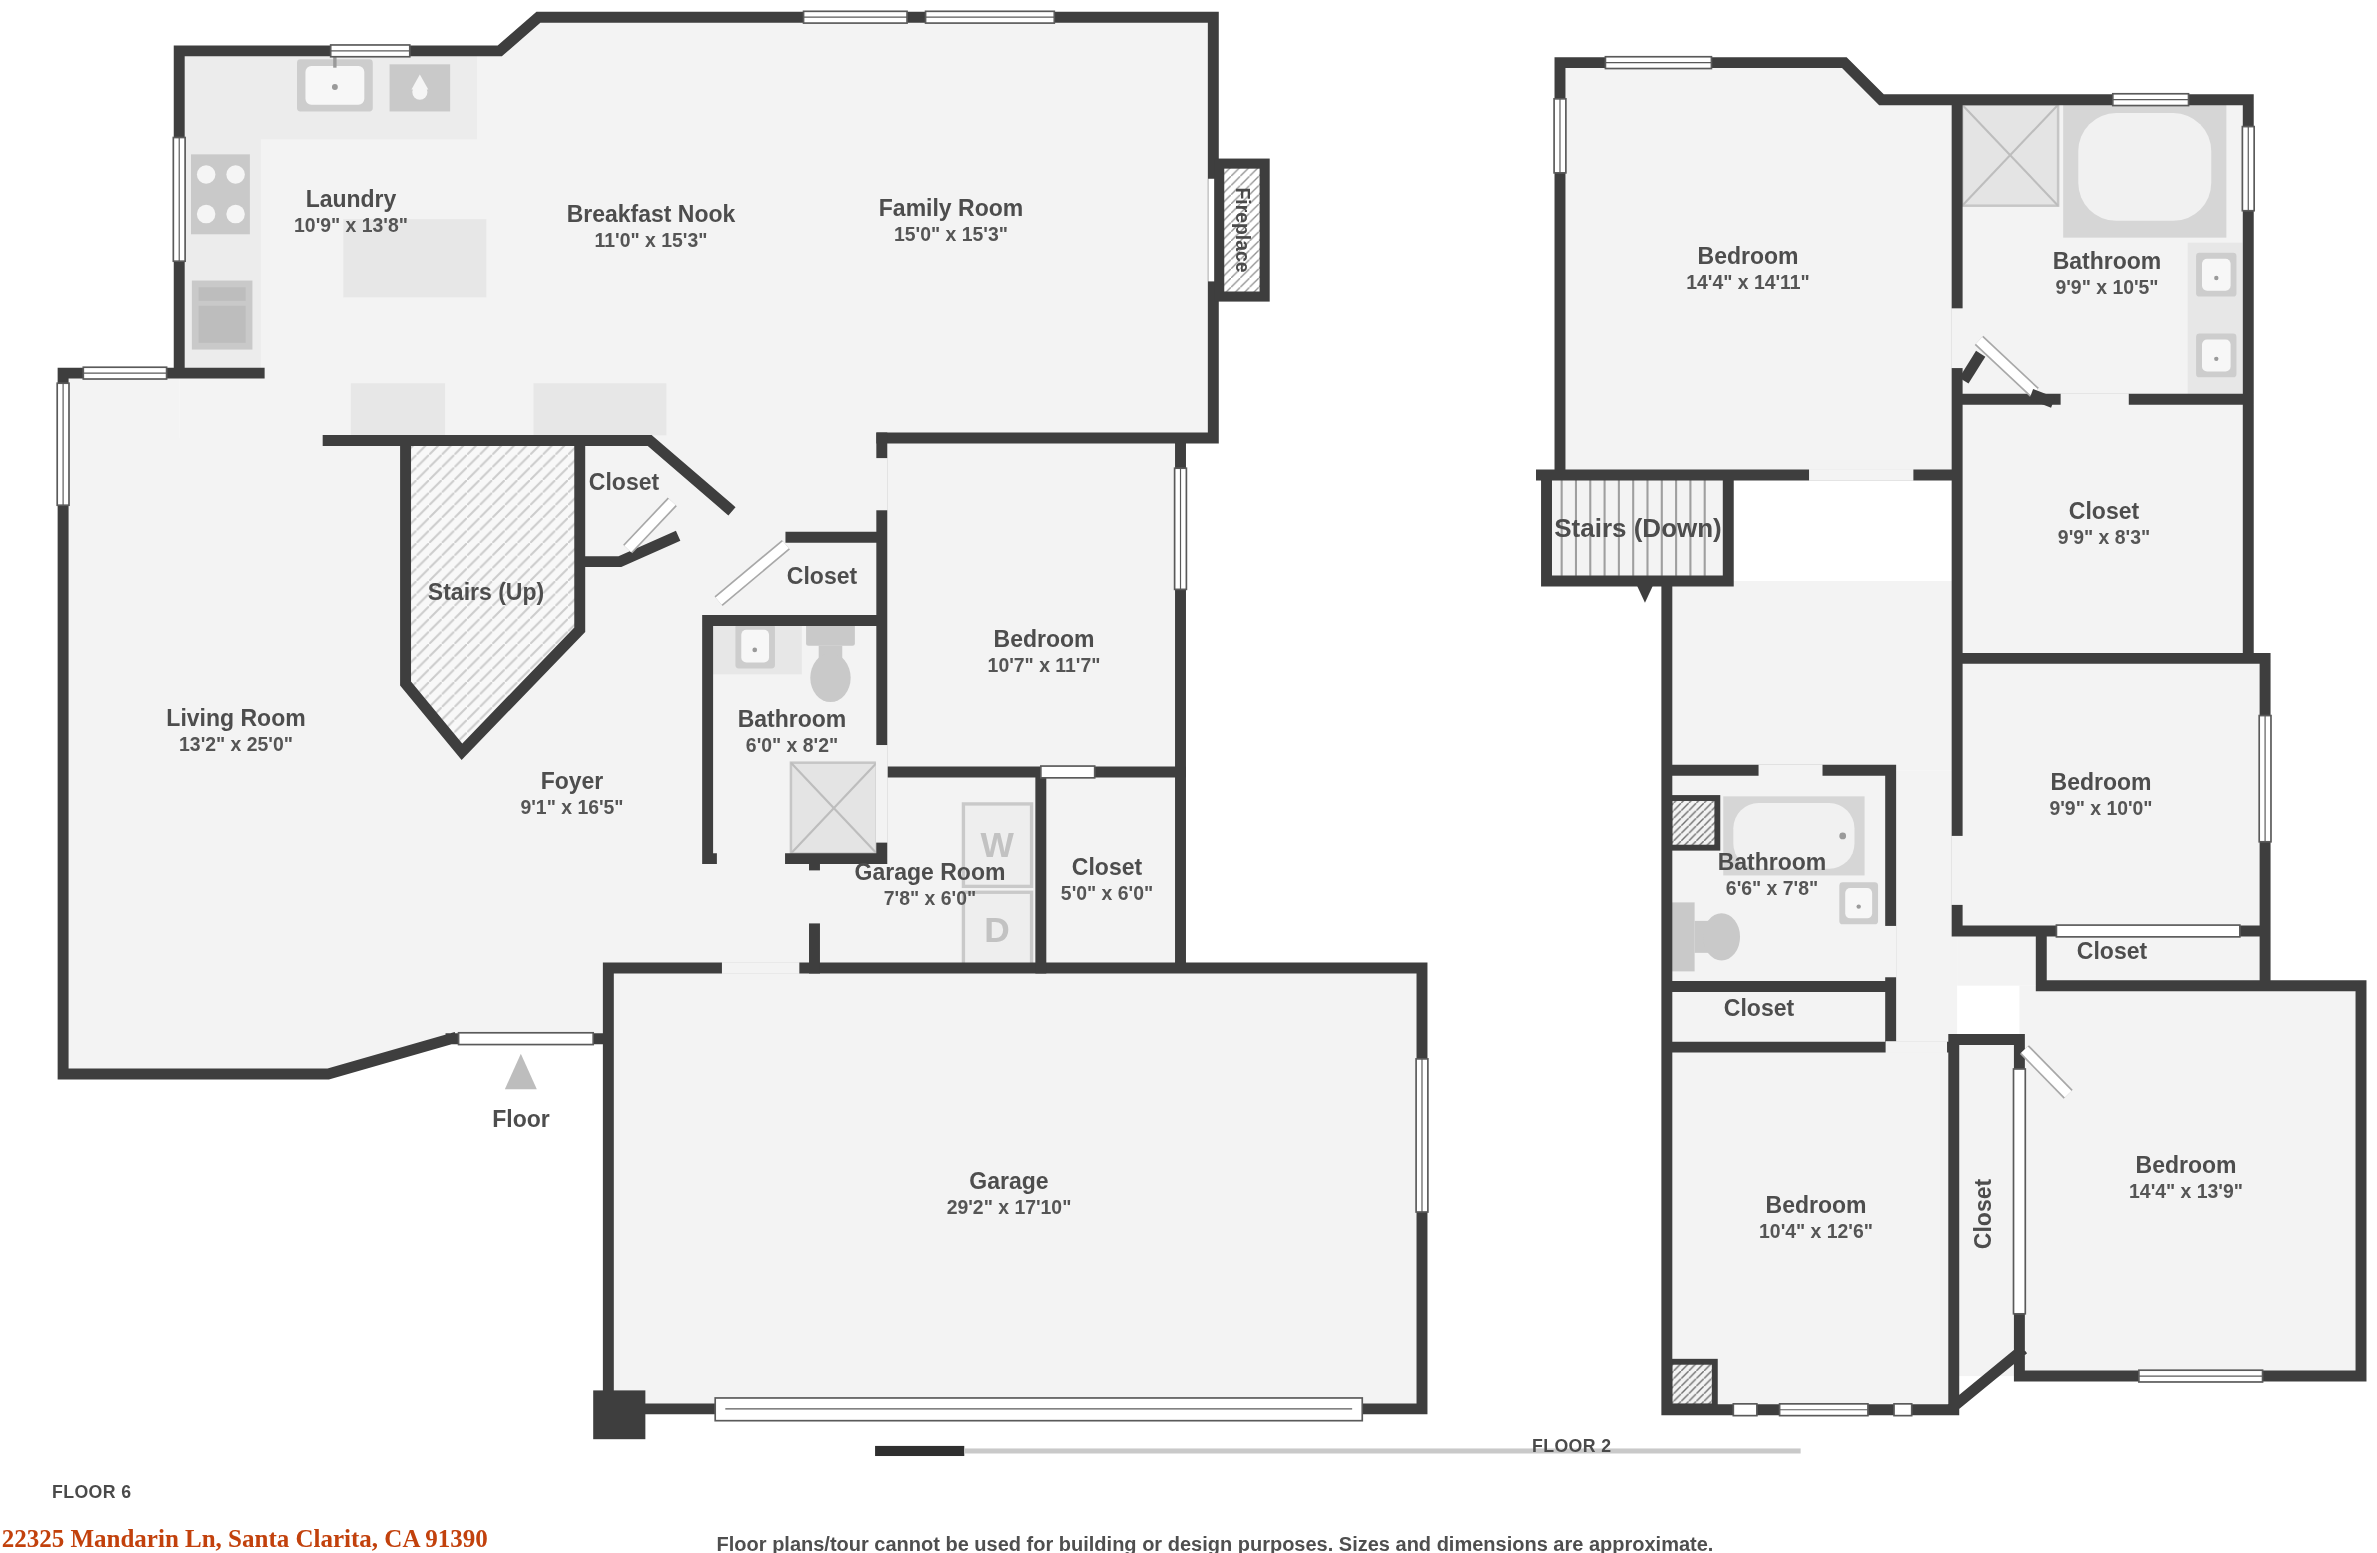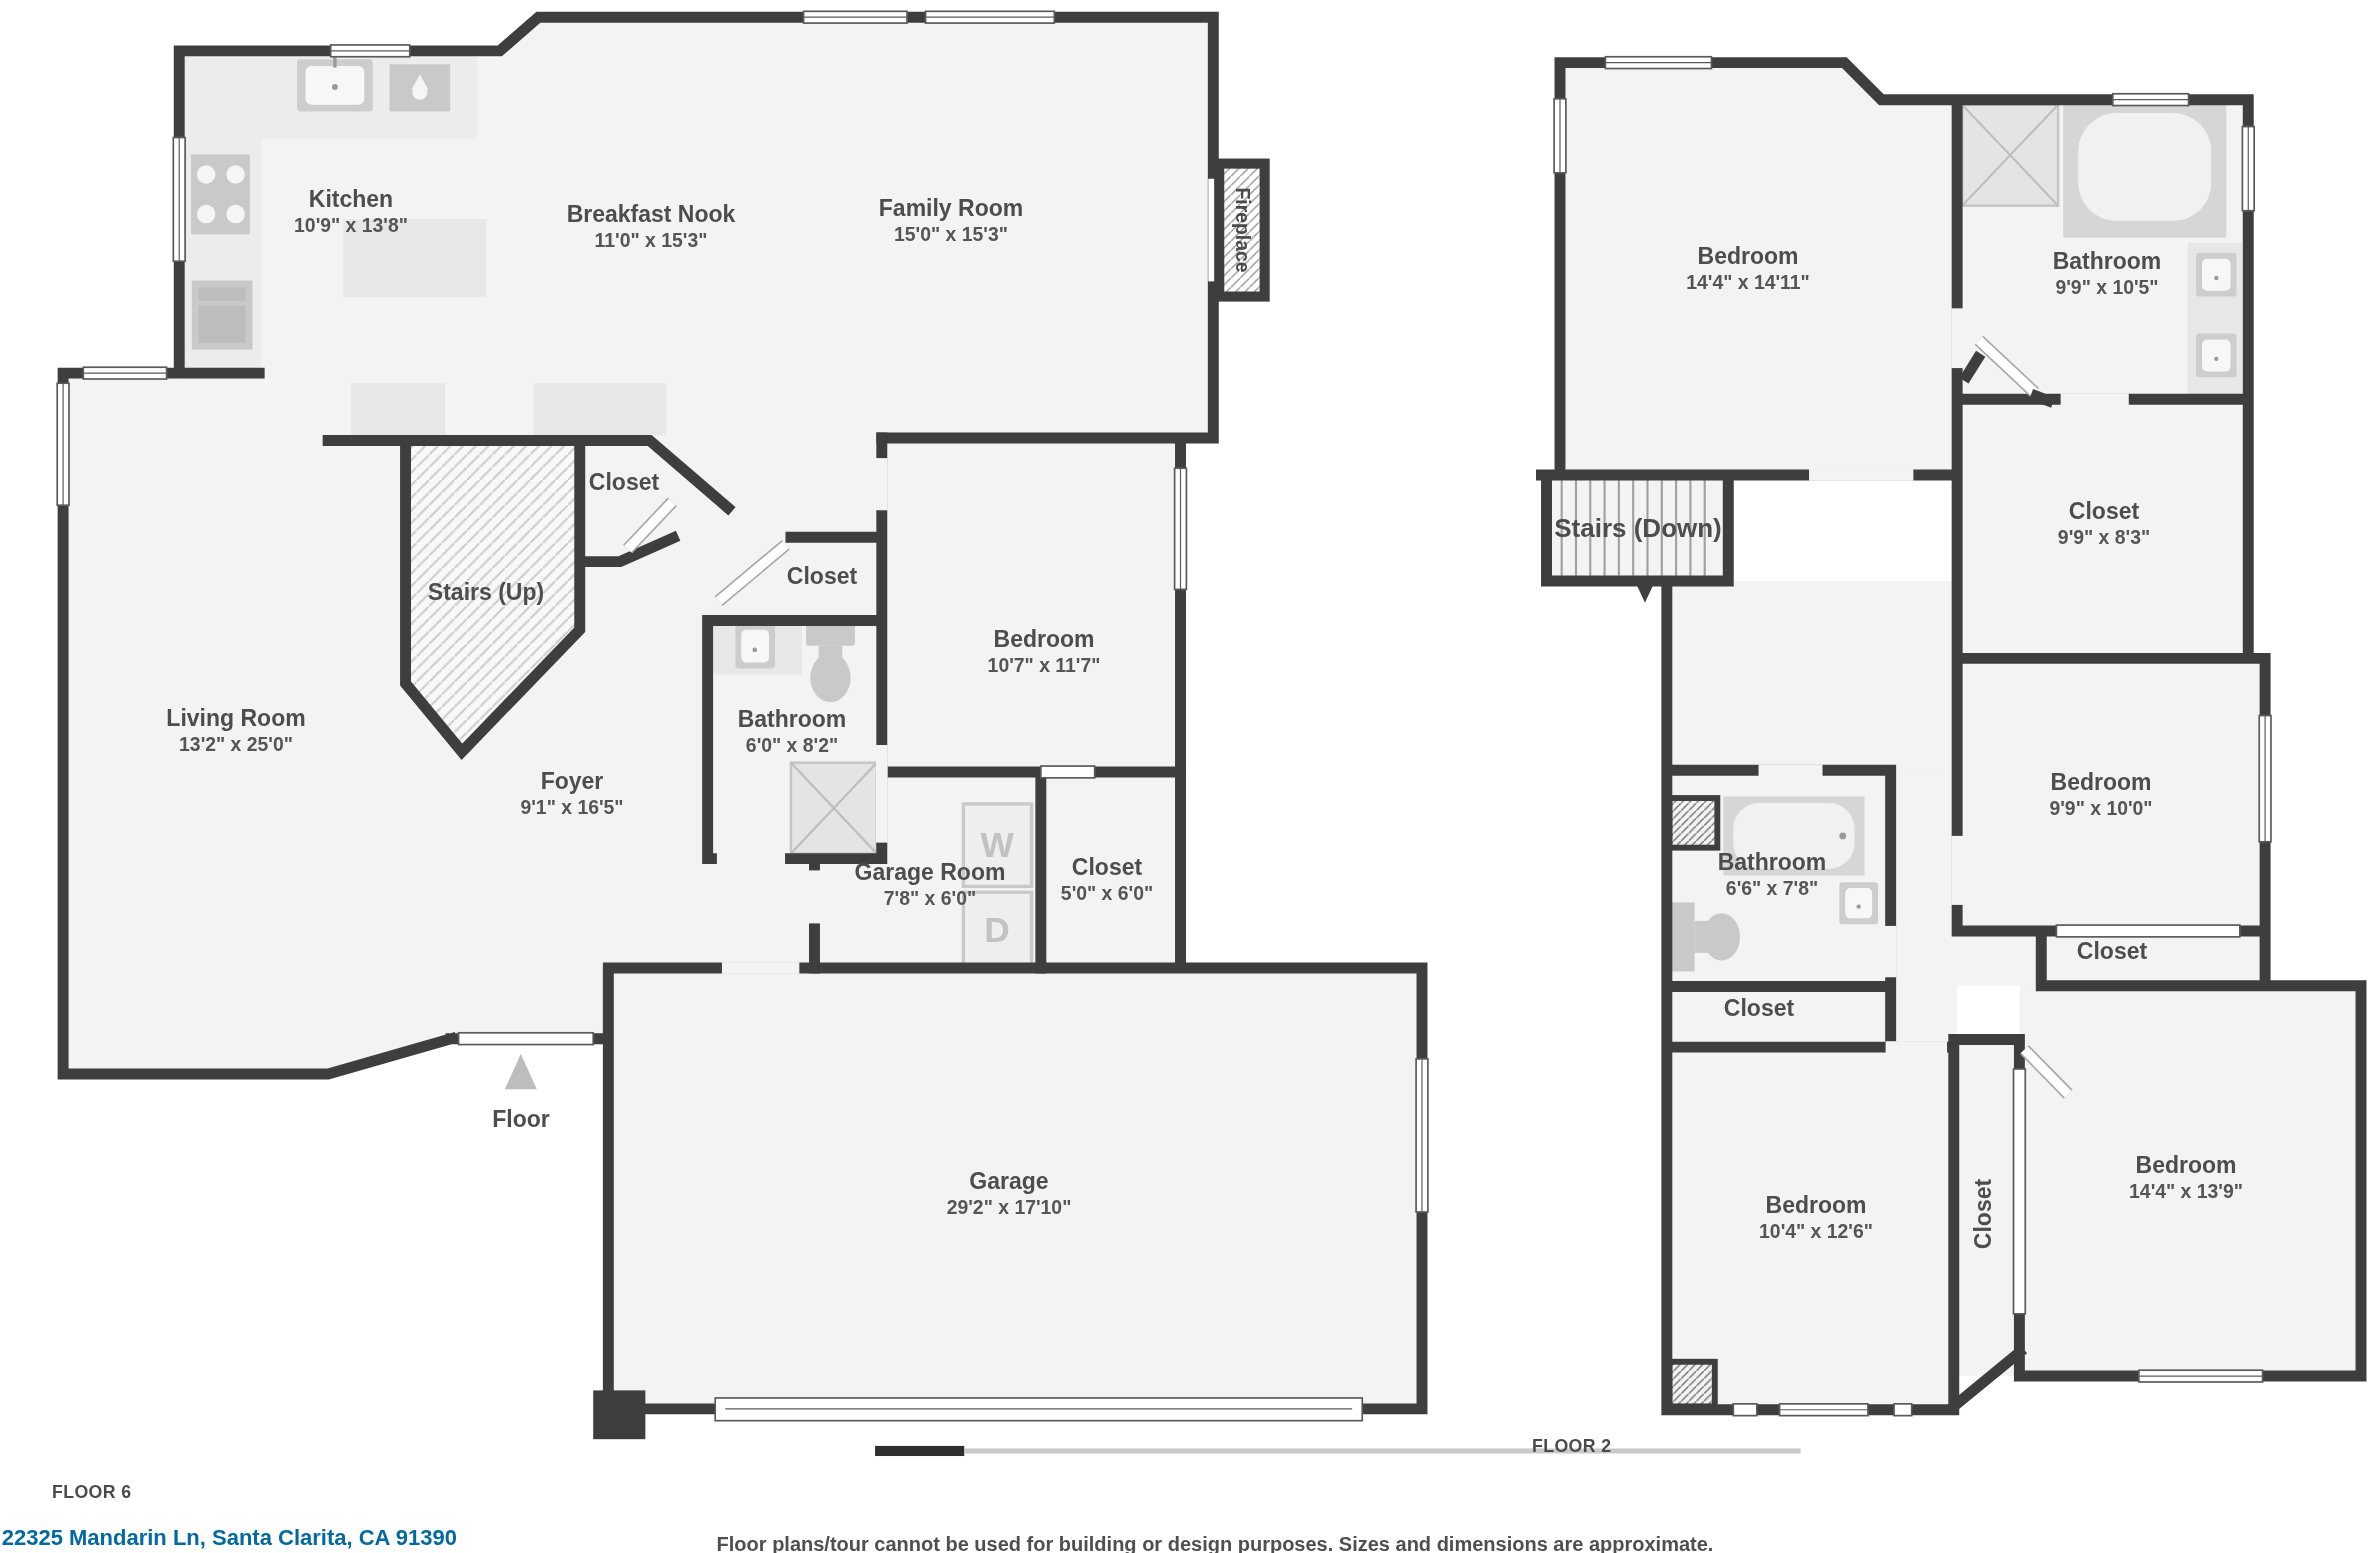--- a/index.html
+++ b/index.html
@@ -5,21 +5,21 @@
   html,body{margin:0;padding:0;background:#ffffff;}
   #stage{position:relative;width:2377px;height:1554px;background:#ffffff;overflow:hidden;
          font-family:"Liberation Sans",sans-serif;}
   #plan-svg{position:absolute;left:0;top:0;}
   .room{position:absolute;transform:translate(-50%,-50%);text-align:center;white-space:nowrap;color:#4d4d4d;}
   .rn{font-size:23px;font-weight:700;line-height:1.22;}
   .rd{font-size:19.4px;font-weight:700;line-height:1.25;color:#555555;}
   .rot90{transform:translate(-50%,-50%) rotate(90deg);}
   .rotm90{transform:translate(-50%,-50%) rotate(-90deg);}
   .floor-tag{position:absolute;font-size:17.7px;font-weight:700;color:#4a4a4a;letter-spacing:0.4px;white-space:nowrap;margin-top:9px;}
-  .address{position:absolute;left:1.7px;top:1525px;font-size:22px;font-weight:700;color:#0369a1;white-space:nowrap;}
+  .address{position:absolute;left:1.7px;top:1525px;font-size:25px;font-weight:700;color:#c2410c;white-space:nowrap;font-family:Liberation Serif, serif;}
   .disclaimer{position:absolute;left:1215px;top:1533px;transform:translateX(-50%);font-size:20px;font-weight:700;color:#4f4f4f;white-space:nowrap;}
 </style>
 </head>
 <body>
 
 <div id="stage">
 
 <svg id="plan-svg" width="2377" height="1554" viewBox="0 0 2825 1846">
   <defs>
     <pattern id="hatchUp" width="15" height="15" patternUnits="userSpaceOnUse">
@@ -276,21 +276,21 @@
     <rect x="1449" y="194" width="54" height="158" fill="url(#hatchFp)" stroke="#3e3e3e" stroke-width="12"></rect>
   </g>
 
   <g>
     <rect x="1040" y="1718" width="106" height="12" fill="#2f2f2f"></rect>
     <rect x="1146" y="1721" width="994" height="6" fill="#c9c9c9"></rect>
   </g>
 </svg>
 
 <div class="room" style="left:351px;top:211px">
-  <div class="rn">Kitchen</div>
+  <div class="rn">Laundry</div>
   <div class="rd">10'9" x 13'8"</div>
 </div>
 <div class="room" style="left:651px;top:226px">
   <div class="rn">Breakfast Nook</div>
   <div class="rd">11'0" x 15'3"</div>
 </div>
 <div class="room" style="left:951px;top:220px">
   <div class="rn">Family Room</div>
   <div class="rd">15'0" x 15'3"</div>
 </div>

